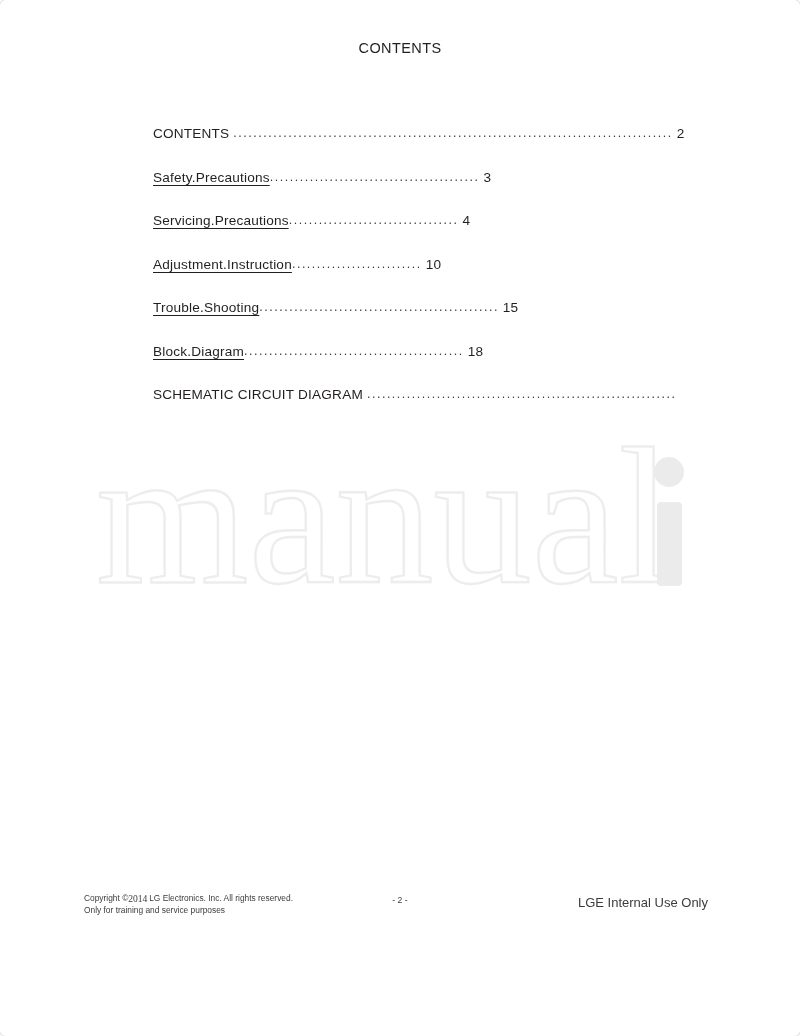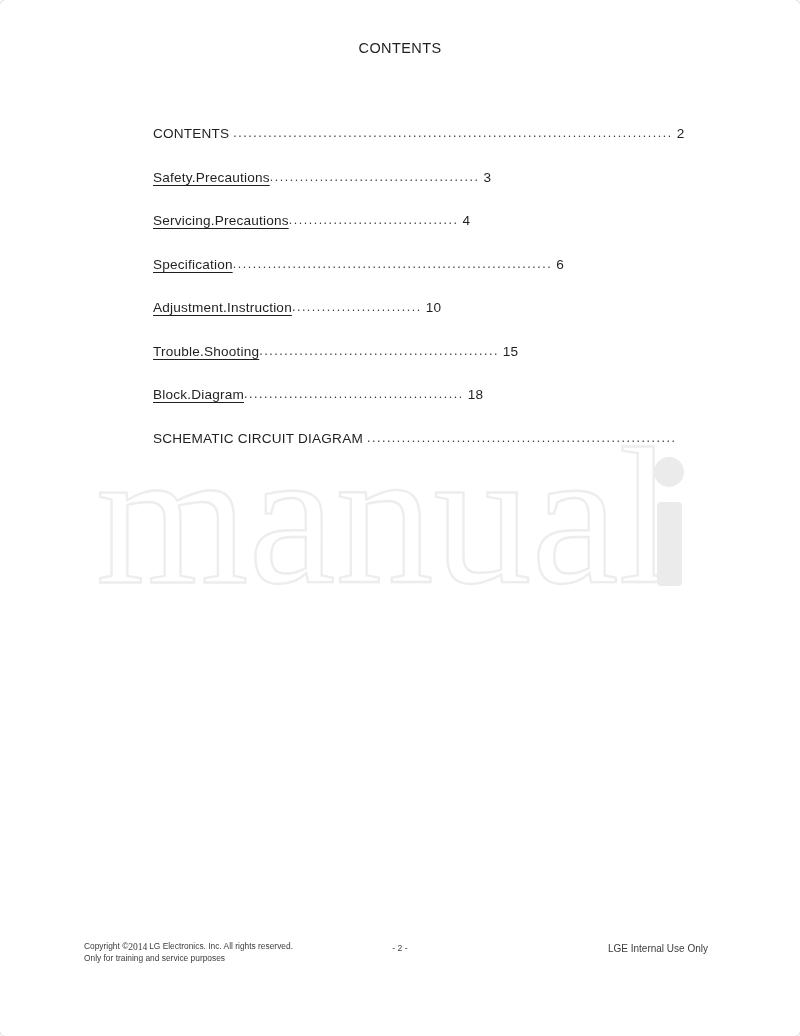--- a/index.html
+++ b/index.html
@@ -96,21 +96,20 @@
   .wm-dot { fill: #ebebeb; }
   .wm-stem { fill: #ebebeb; }
 
   
   .footer {
     position: absolute;
     left: 0;
     top: 892px;
     width: 800px;
     height: 40px;
-    margin-top: 48px;
   }
   .footer-left {
     position: absolute;
     left: 84px;
     top: 0;
     font-size: 8.4px;
     color: #3c3c3c;
     line-height: 11.6px;
     white-space: nowrap;
   }
@@ -130,44 +129,41 @@
     top: 3px;
     width: 800px;
     text-align: center;
     font-size: 8.6px;
     color: #3c3c3c;
   }
   .footer-right {
     position: absolute;
     right: 92px;
     top: 3px;
-    font-size: 10px;
+    font-size: 13px;
     color: #3c3c3c;
     white-space: nowrap;
   }
 </style>
 </head>
 <body>
 
 <div id="page">
 
   <div class="doc-title">CONTENTS</div>
 
   <div class="toc">
     <div class="toc-row">
       <span class="toc-label">CONTENTS</span><span class="toc-gap"> </span><span class="toc-dots">........................................................................................</span><span class="toc-gap"> </span><span class="toc-page">2</span>
     </div>
     <div class="toc-row link">
       <span class="toc-label">Safety.Precautions</span><span class="toc-dots">..........................................</span><span class="toc-gap"> </span><span class="toc-page">3</span>
     </div>
     <div class="toc-row link">
       <span class="toc-label">Servicing.Precautions</span><span class="toc-dots">..................................</span><span class="toc-gap"> </span><span class="toc-page">4</span>
-    </div>
-    <div class="toc-row link">
-      <span class="toc-label">Specification</span><span class="toc-dots">................................................................</span><span class="toc-gap"> </span><span class="toc-page">6</span>
     </div>
     <div class="toc-row link">
       <span class="toc-label">Adjustment.Instruction</span><span class="toc-dots">..........................</span><span class="toc-gap"> </span><span class="toc-page">10</span>
     </div>
     <div class="toc-row link">
       <span class="toc-label">Trouble.Shooting</span><span class="toc-dots">................................................</span><span class="toc-gap"> </span><span class="toc-page">15</span>
     </div>
     <div class="toc-row link">
       <span class="toc-label">Block.Diagram</span><span class="toc-dots">............................................</span><span class="toc-gap"> </span><span class="toc-page">18</span>
     </div>

